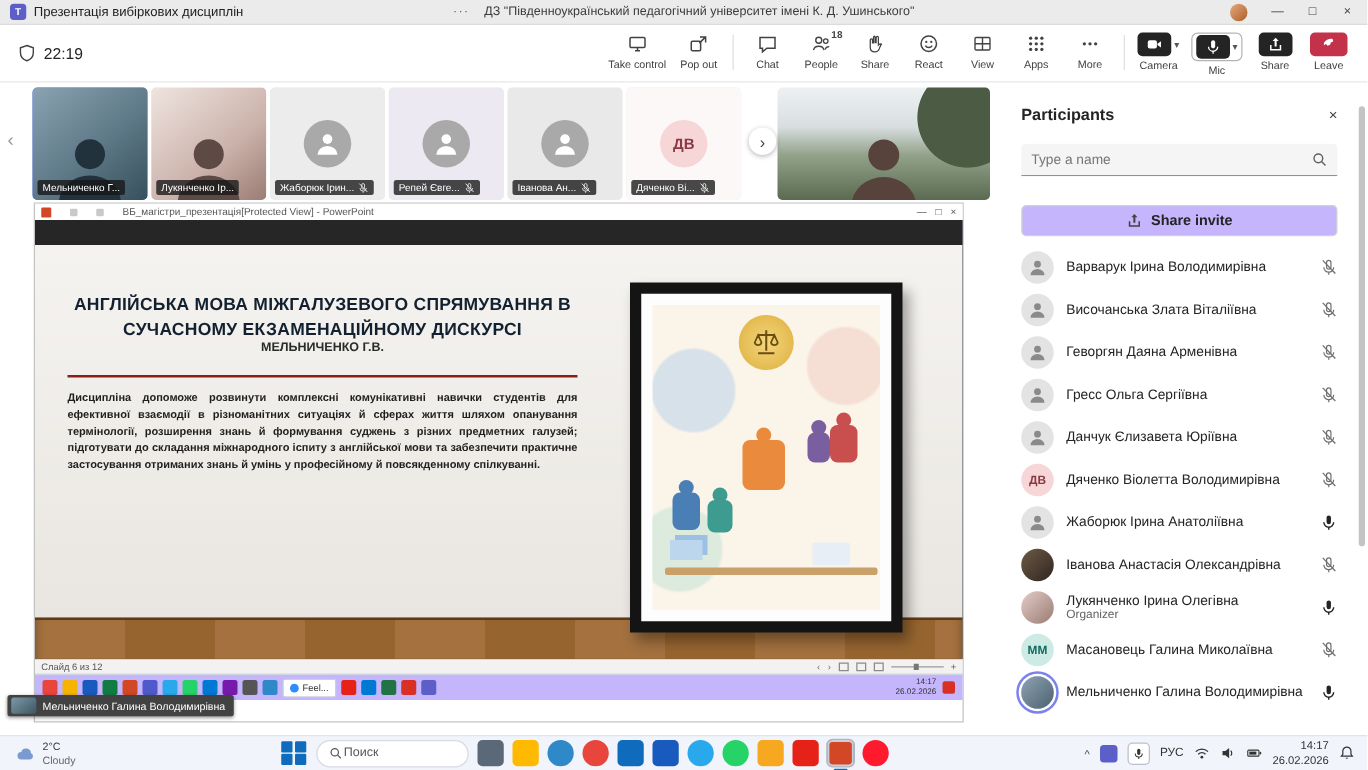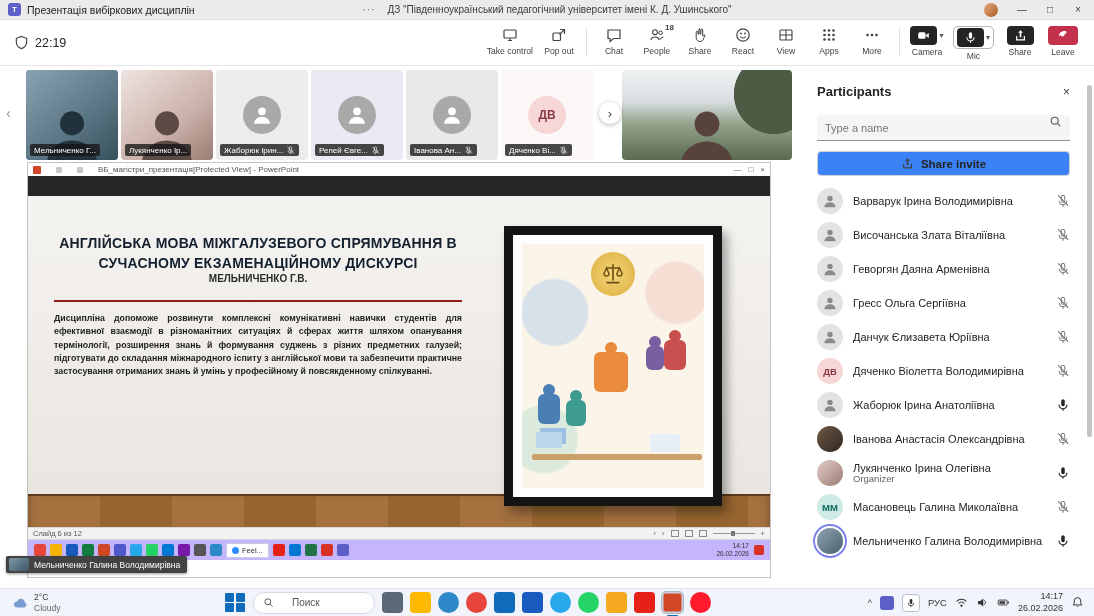--- a/index.html
+++ b/index.html
@@ -92,25 +92,25 @@
 .pt-right{margin-left:auto;display:flex;align-items:center;gap:5px}
 .pt-clock{font-size:6.5px;line-height:1.2;text-align:right;color:#333}
 .pt-red{width:10px;height:10px;background:#d93025;border-radius:2px}
 .presenter-tooltip{position:absolute;left:6px;top:556px;z-index:8;background:#424242;color:#fff;font-size:8.5px;padding:2px 7px 2px 3px;border-radius:2px;display:flex;align-items:center;gap:5px;white-space:nowrap;box-shadow:0 1px 3px rgba(0,0,0,.4)}
 .pt-thumb{width:20px;height:13px;border-radius:2px;background:linear-gradient(140deg,#7e98a8,#3e5663)}
 
 .panel{position:absolute;left:803px;top:72px;width:281px;height:508px;background:#fff;z-index:6;overflow:hidden}
 .panel-head{display:flex;align-items:center;padding:12px 14px 6px}
 .panel-title{font-size:13px;font-weight:bold;color:#242424}
 .panel-close{margin-left:auto;background:none;border:none;font-size:12px;color:#424242}
-.panel-search{margin:10px 14px 10px;height:26px;background:#f5f5f5;border-bottom:1px solid #919191;border-radius:4px 4px 0 0;display:flex;padding:0 8px;gap:6px}
+.panel-search{margin:10px 14px 23px;height:26px;background:#f5f5f5;border-bottom:1px solid #919191;border-radius:4px 4px 0 0;display:flex;align-items:center;padding:0 8px;gap:6px}
 .panel-search input{flex:1;border:none;background:transparent;outline:none;font-size:11px;color:#242424;font-family:"Liberation Sans",sans-serif}
 .panel-search input::placeholder{color:#767676}
 .panel-search svg{width:13px;height:13px;color:#616161}
-.invite-btn{margin:0 14px 8px;width:calc(100% - 28px);height:25px;background:#3b82f6;border:1px solid #d1d1d1;border-radius:4px;display:flex;align-items:center;justify-content:center;gap:7px;font-size:11.5px;font-weight:600;color:#242424}
+.invite-btn{margin:0 14px 8px;width:calc(100% - 28px);height:25px;background:#c4b5fd;border:1px solid #d1d1d1;border-radius:4px;display:flex;align-items:center;justify-content:center;gap:7px;font-size:11.5px;font-weight:600;color:#242424}
 .invite-btn svg{width:13px;height:13px;color:#424242}
 .plist{overflow:hidden;height:402px}
 .prow{height:34px;display:flex;align-items:center;gap:10px;padding:0 14px}
 .pavatar{width:26px;height:26px;border-radius:50%;background:#e3e3e3;display:flex;align-items:center;justify-content:center;flex:none;position:relative}
 .pavatar svg{width:14px;height:14px;color:#8a8a8a}
 .pavatar.ring{box-shadow:0 0 0 2px #fff,0 0 0 4px #7b83eb}
 .pinitials{font-size:9.5px;font-weight:bold}
 .pname-wrap{flex:1;min-width:0}
 .pname{font-size:11px;color:#242424;white-space:nowrap;overflow:hidden;text-overflow:ellipsis}
 .prole{font-size:9.5px;color:#616161;line-height:1.1}
@@ -119,21 +119,21 @@
 .pmic.off{color:#707070}
 .page-scroll{position:absolute;right:2px;top:85px;width:5px;height:352px;background:#c4c4c4;border-radius:3px;z-index:20}
 
 .taskbar{position:absolute;left:0;bottom:0;width:1094px;height:28px;background:#f1f4fb;border-top:1px solid #dfe3ea;display:flex;align-items:center;z-index:30}
 .weather{display:flex;align-items:center;gap:6px;padding:0 12px;color:#3b3b3b}
 .weather svg{width:16px;height:16px;color:#7a9bd0}
 .weather .wtxt{font-size:8.5px;line-height:1.2}
 .tbar-center{position:absolute;left:224px;display:flex;align-items:center;gap:7px;height:100%}
 .start{width:22px;height:22px;display:grid;grid-template-columns:9px 9px;grid-template-rows:9px 9px;gap:1.5px;align-content:center;justify-content:center;background:none;border:none}
 .start i{background:#0f6cbd;border-radius:1px}
-.search-pill{width:122px;height:22px;border-radius:11px;background:#fff;border:1px solid #d6dae2;display:flex;align-items:center;gap:18px;padding:0 9px;font-size:10px;color:#555}
+.search-pill{width:122px;height:22px;border-radius:11px;background:#fff;border:1px solid #d6dae2;display:flex;align-items:center;gap:1px;padding:0 9px;font-size:10px;color:#555}
 .search-pill svg{width:11px;height:11px;color:#555}
 .app-ico{width:21px;height:21px;border-radius:4px;position:relative;flex:none}
 .app-ico.round{border-radius:50%}
 .app-ico.active{box-shadow:0 0 0 1.5px #c9cfdb inset;outline:1px solid #aeb6c4}
 .app-ico.active::after{content:"";position:absolute;left:5px;bottom:-4px;width:11px;height:2.5px;border-radius:2px;background:#0f6cbd}
 .tray{margin-left:auto;display:flex;align-items:center;gap:8px;padding-right:10px;font-size:9.5px;color:#333}
 .tray svg{width:13px;height:13px;color:#333}
 .tray .chevup{font-size:9px;color:#444}
 .tray .micbox{width:18px;height:18px;border:1px solid #b9c0cc;border-radius:4px;background:#fff;display:flex;align-items:center;justify-content:center}
 .tray .micbox svg{width:10px;height:10px}

